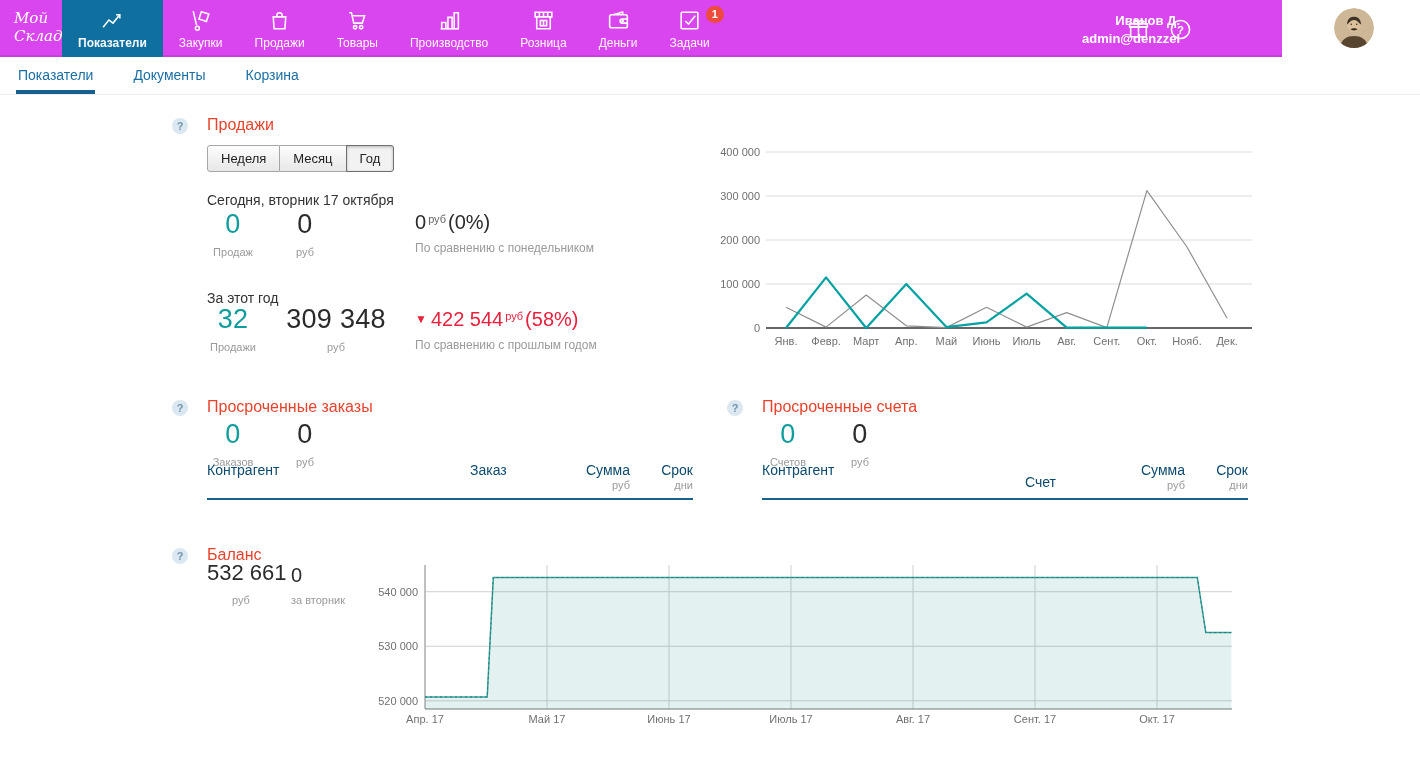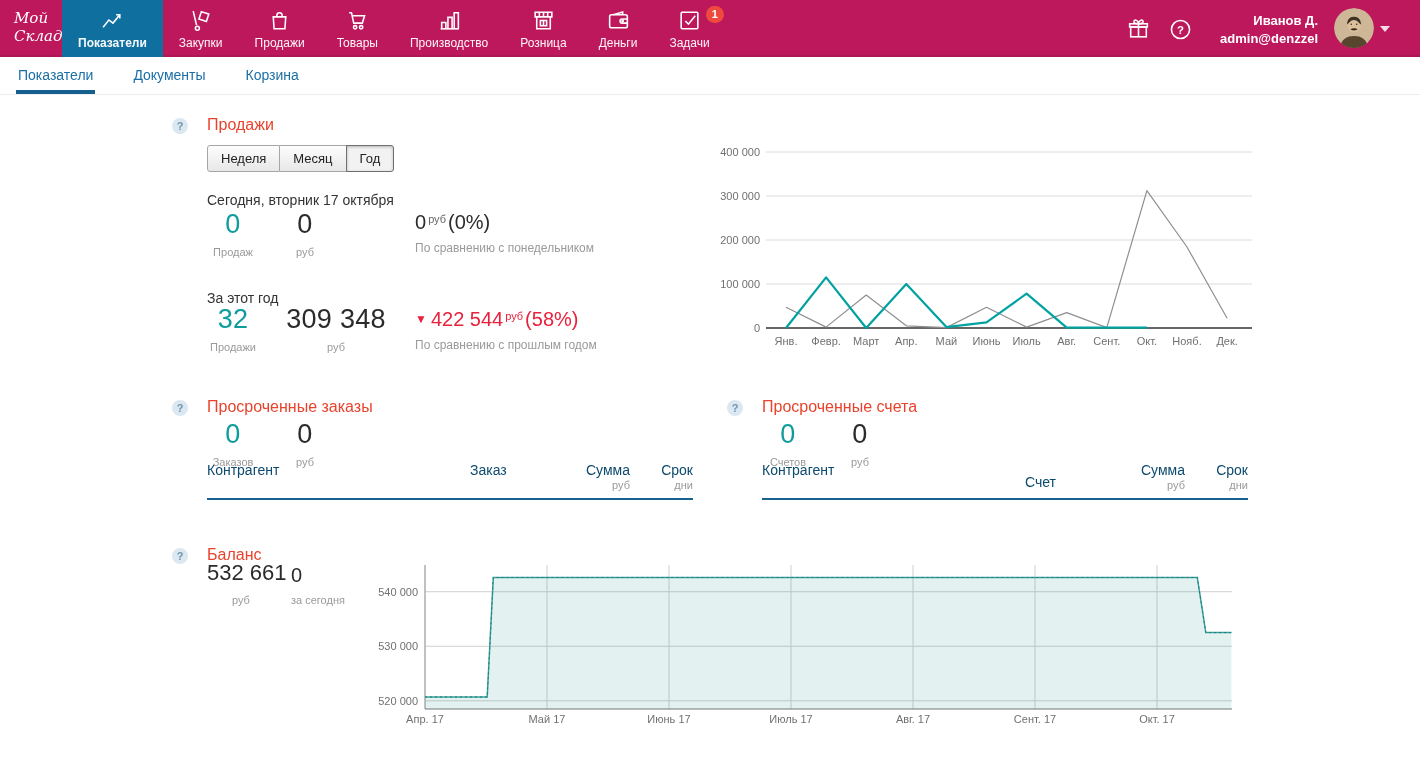--- a/index.html
+++ b/index.html
@@ -1,20 +1,20 @@
 <!DOCTYPE html>
 <html><head>
 <meta charset="utf-8">
 <style>
   html,body{margin:0;padding:0;background:#fff;}
   body{font-family:"Liberation Sans","DejaVu Sans",sans-serif;-webkit-font-smoothing:antialiased;}
   #app{position:relative;width:1420px;height:766px;background:#fff;overflow:hidden;}
 
   
-  .header{position:absolute;left:0;top:0;width:1420px;height:57px;background:#be185d;box-shadow:inset 0 -2px 0 rgba(0,0,0,.08);}
+  .header{position:absolute;left:0;top:0;width:1282px;height:57px;background:#d946ef;box-shadow:inset 0 -2px 0 rgba(0,0,0,.08);}
   .logo{position:absolute;left:14px;top:9px;width:56px;color:#fff;font-family:"DejaVu Serif",serif;font-style:italic;font-size:15px;line-height:1.2;cursor:pointer;}
   .nav{position:absolute;left:62px;top:0;height:57px;display:flex;}
   .nav-item{position:relative;height:57px;padding:0 16px;display:flex;flex-direction:column;align-items:center;justify-content:center;gap:3px;cursor:pointer;}
   .nav-item.active{background:#0f6f9f;}
   .nav-item svg{width:25px;height:25px;display:block;}
   .nav-label{font-size:12px;color:rgba(255,255,255,.96);white-space:nowrap;}
   .nav-item.active .nav-label{font-weight:bold;}
   .nav-badge{position:absolute;top:6px;right:2px;min-width:12px;height:17px;padding:0 3px;background:#ee4b3e;border-radius:9px;color:#fff;font-size:11px;font-weight:bold;line-height:17px;text-align:center;}
   .hdr-icon{position:absolute;top:16px;cursor:pointer;}
   .hdr-icon svg{width:25px;height:25px;display:block;}
@@ -280,21 +280,21 @@
   <div class="th" style="right:172px;top:462px;">Срок</div>
   <div class="th-sub" style="right:235px;top:479px;">руб</div>
   <div class="th-sub" style="right:172px;top:479px;">дни</div>
   <div class="tline" style="left:762px;top:498px;width:486px;"></div>
 
   <div class="help" style="left:172px;top:548px;">?</div>
   <div class="sec-title" style="left:207px;top:546px;">Баланс</div>
   <div class="abs" style="left:207px;top:560px;font-size:22px;color:#2b2b2b;">532 661</div>
   <div class="abs" style="left:232px;top:594px;font-size:11px;color:#9a9a9a;">руб</div>
   <div class="abs" style="left:291px;top:564px;font-size:20px;color:#2b2b2b;">0</div>
-  <div class="abs" style="left:291px;top:594px;font-size:11px;color:#9a9a9a;">за сегодня</div>
+  <div class="abs" style="left:291px;top:594px;font-size:11px;color:#9a9a9a;">за вторник</div>
 
   <svg class="chart" style="left:370px;top:558px;" width="880" height="172" viewBox="0 0 880 172">
       <line x1="55" y1="142.8181818181818" x2="862" y2="142.8181818181818" stroke="#cfcfcf"></line>
       <text x="48" y="146.8181818181818" text-anchor="end" class="tick">520 000</text>
       <line x1="55" y1="88.27272727272728" x2="862" y2="88.27272727272728" stroke="#cfcfcf"></line>
       <text x="48" y="92.27272727272728" text-anchor="end" class="tick">530 000</text>
       <line x1="55" y1="33.72727272727272" x2="862" y2="33.72727272727272" stroke="#cfcfcf"></line>
       <text x="48" y="37.72727272727272" text-anchor="end" class="tick">540 000</text>
       <line x1="55" y1="7" x2="55" y2="151" stroke="#cfcfcf"></line>
       <text x="55" y="165" text-anchor="middle" class="tick">Апр. 17</text>

